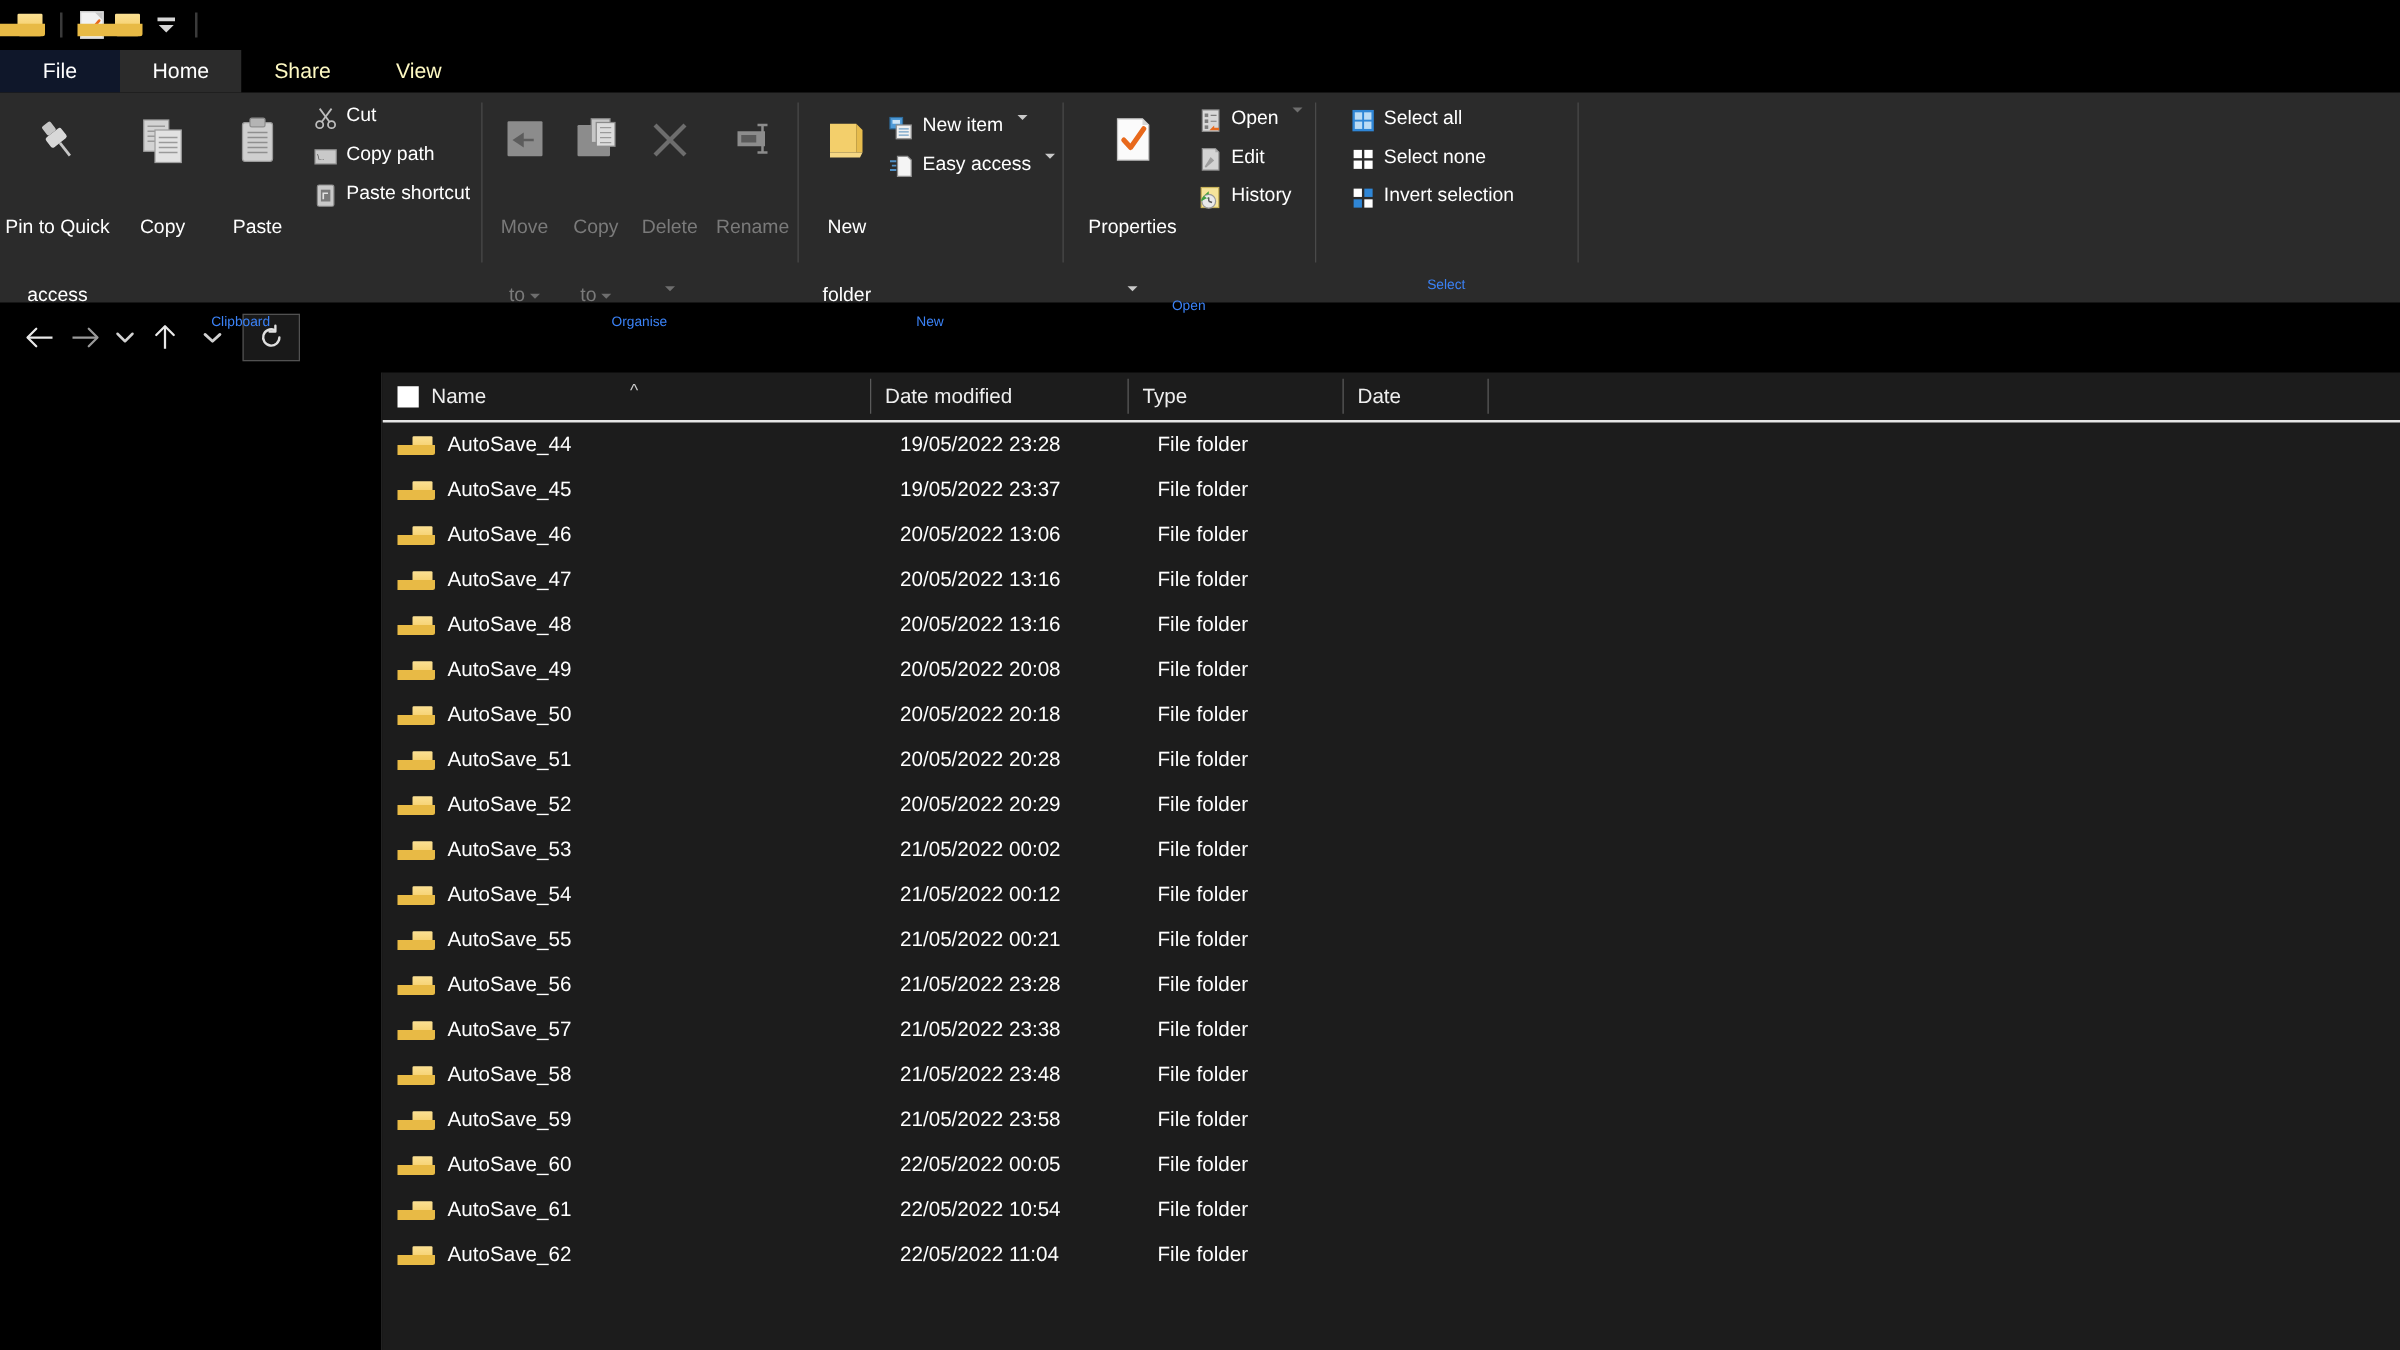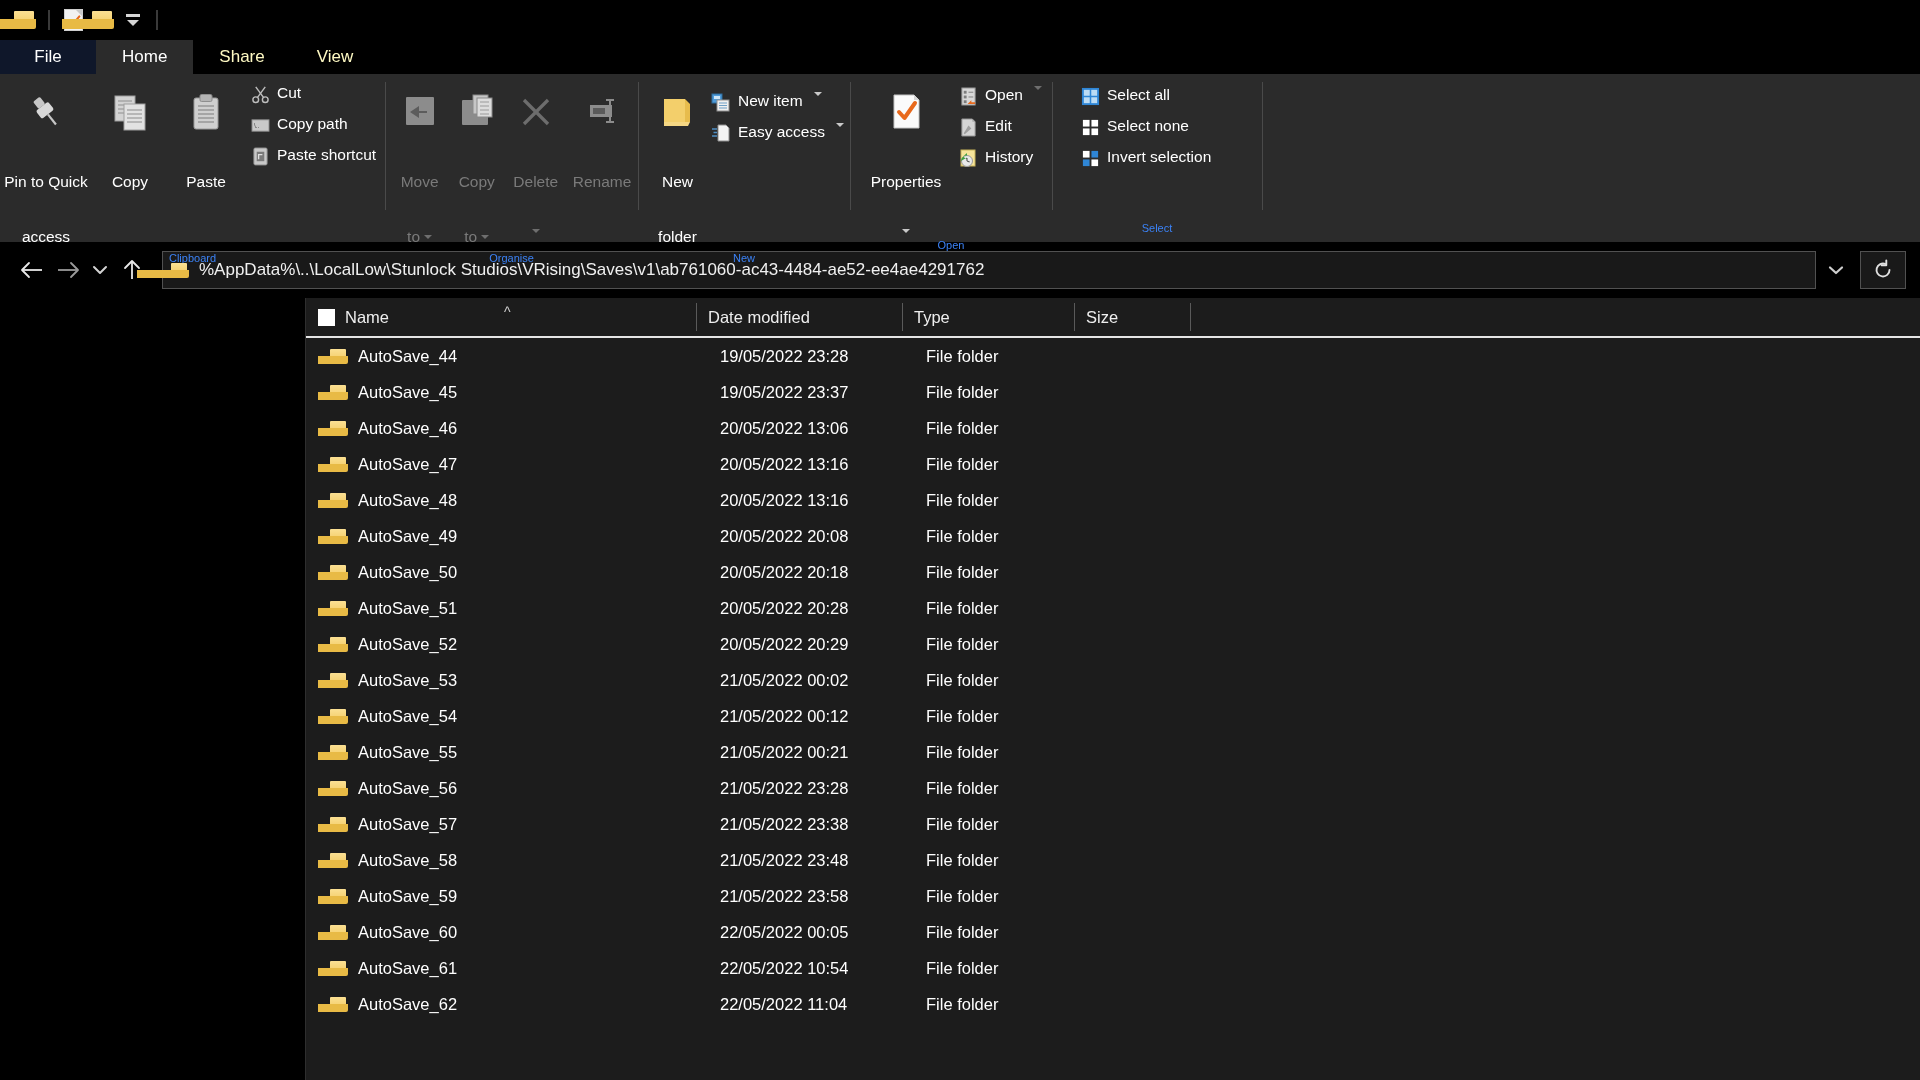--- a/index.html
+++ b/index.html
@@ -670,27 +670,20 @@
         <path d="M2 3 L8 9 L14 3" stroke="#d2d2d2" stroke-width="2" fill="none" stroke-linecap="round" stroke-linejoin="round"></path>
       </svg>
     </div>
     <div class="navbtn">
       <svg width="20" height="24" viewBox="0 0 20 24">
         <line x1="10" y1="21" x2="10" y2="3" stroke="#e8e8e8" stroke-width="1.8"></line>
         <path d="M3 10 L10 3 L17 10" stroke="#e8e8e8" stroke-width="1.8" fill="none" stroke-linecap="round" stroke-linejoin="round"></path>
       </svg>
     </div>
 
-    <div class="addrbox">
-      <div class="folder small">
-        <div class="body"></div>
-          <div class="tab"></div>
-      </div>
-      <span class="pathtext">%AppData%\..\LocalLow\Stunlock Studios\VRising\Saves\v1\ab761060-ac43-4484-ae52-ee4ae4291762</span>
-    </div>
     <div class="addr-drop">
       <svg width="18" height="12" viewBox="0 0 18 12">
         <path d="M3 3.5 L9 9 L15 3.5" stroke="#cfcfcf" stroke-width="2.2" fill="none" stroke-linecap="round" stroke-linejoin="round"></path>
       </svg>
     </div>
     <div class="refreshbtn">
       <svg width="22" height="22" viewBox="0 0 22 22">
         <path d="M17.5 11 A6.5 6.5 0 1 1 13.6 5" stroke="#e0e0e0" stroke-width="1.9" fill="none" stroke-linecap="round"></path>
         <path d="M14.3 1.5 L14.3 6.2 L9.6 6.2" stroke="#e0e0e0" stroke-width="1.9" fill="none" stroke-linecap="round" stroke-linejoin="round"></path>
       </svg>
@@ -707,21 +700,21 @@
           <span>Name</span>
           <span class="sortcaret">^</span>
         </div>
         <div class="cell c-date">
           <span>Date modified</span>
         </div>
         <div class="cell c-type">
           <span>Type</span>
         </div>
         <div class="cell c-size">
-          <span>Size</span>
+          <span>Date</span>
         </div>
         <div class="cell c-end"></div>
       </div>
 
       <div id="rows">
           <div class="row">
             <div class="rc name">
               <div class="folder small">
                 <div class="body"></div>
                 <div class="tab"></div>

